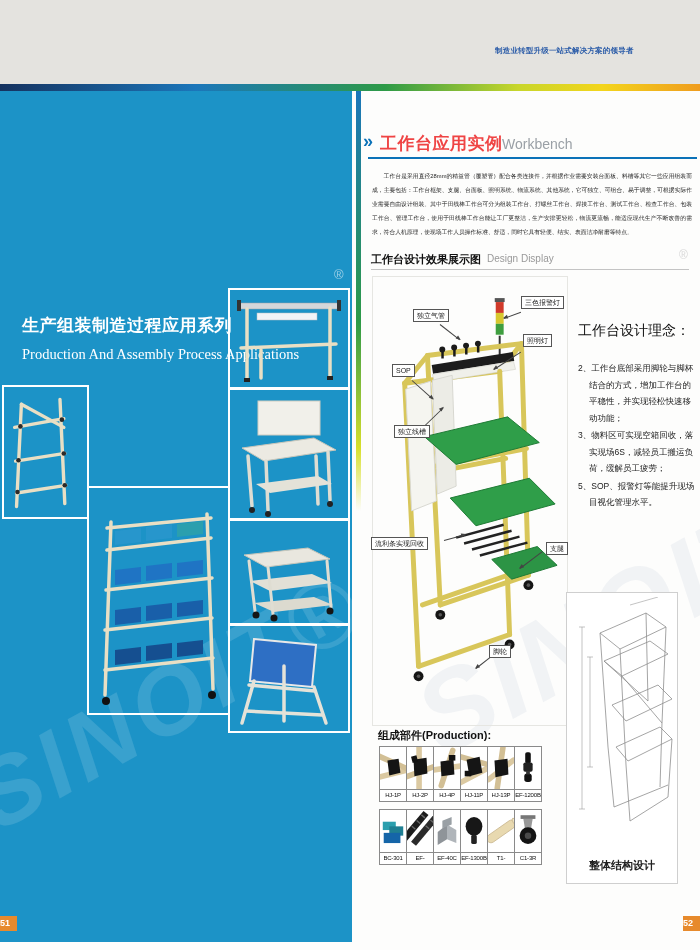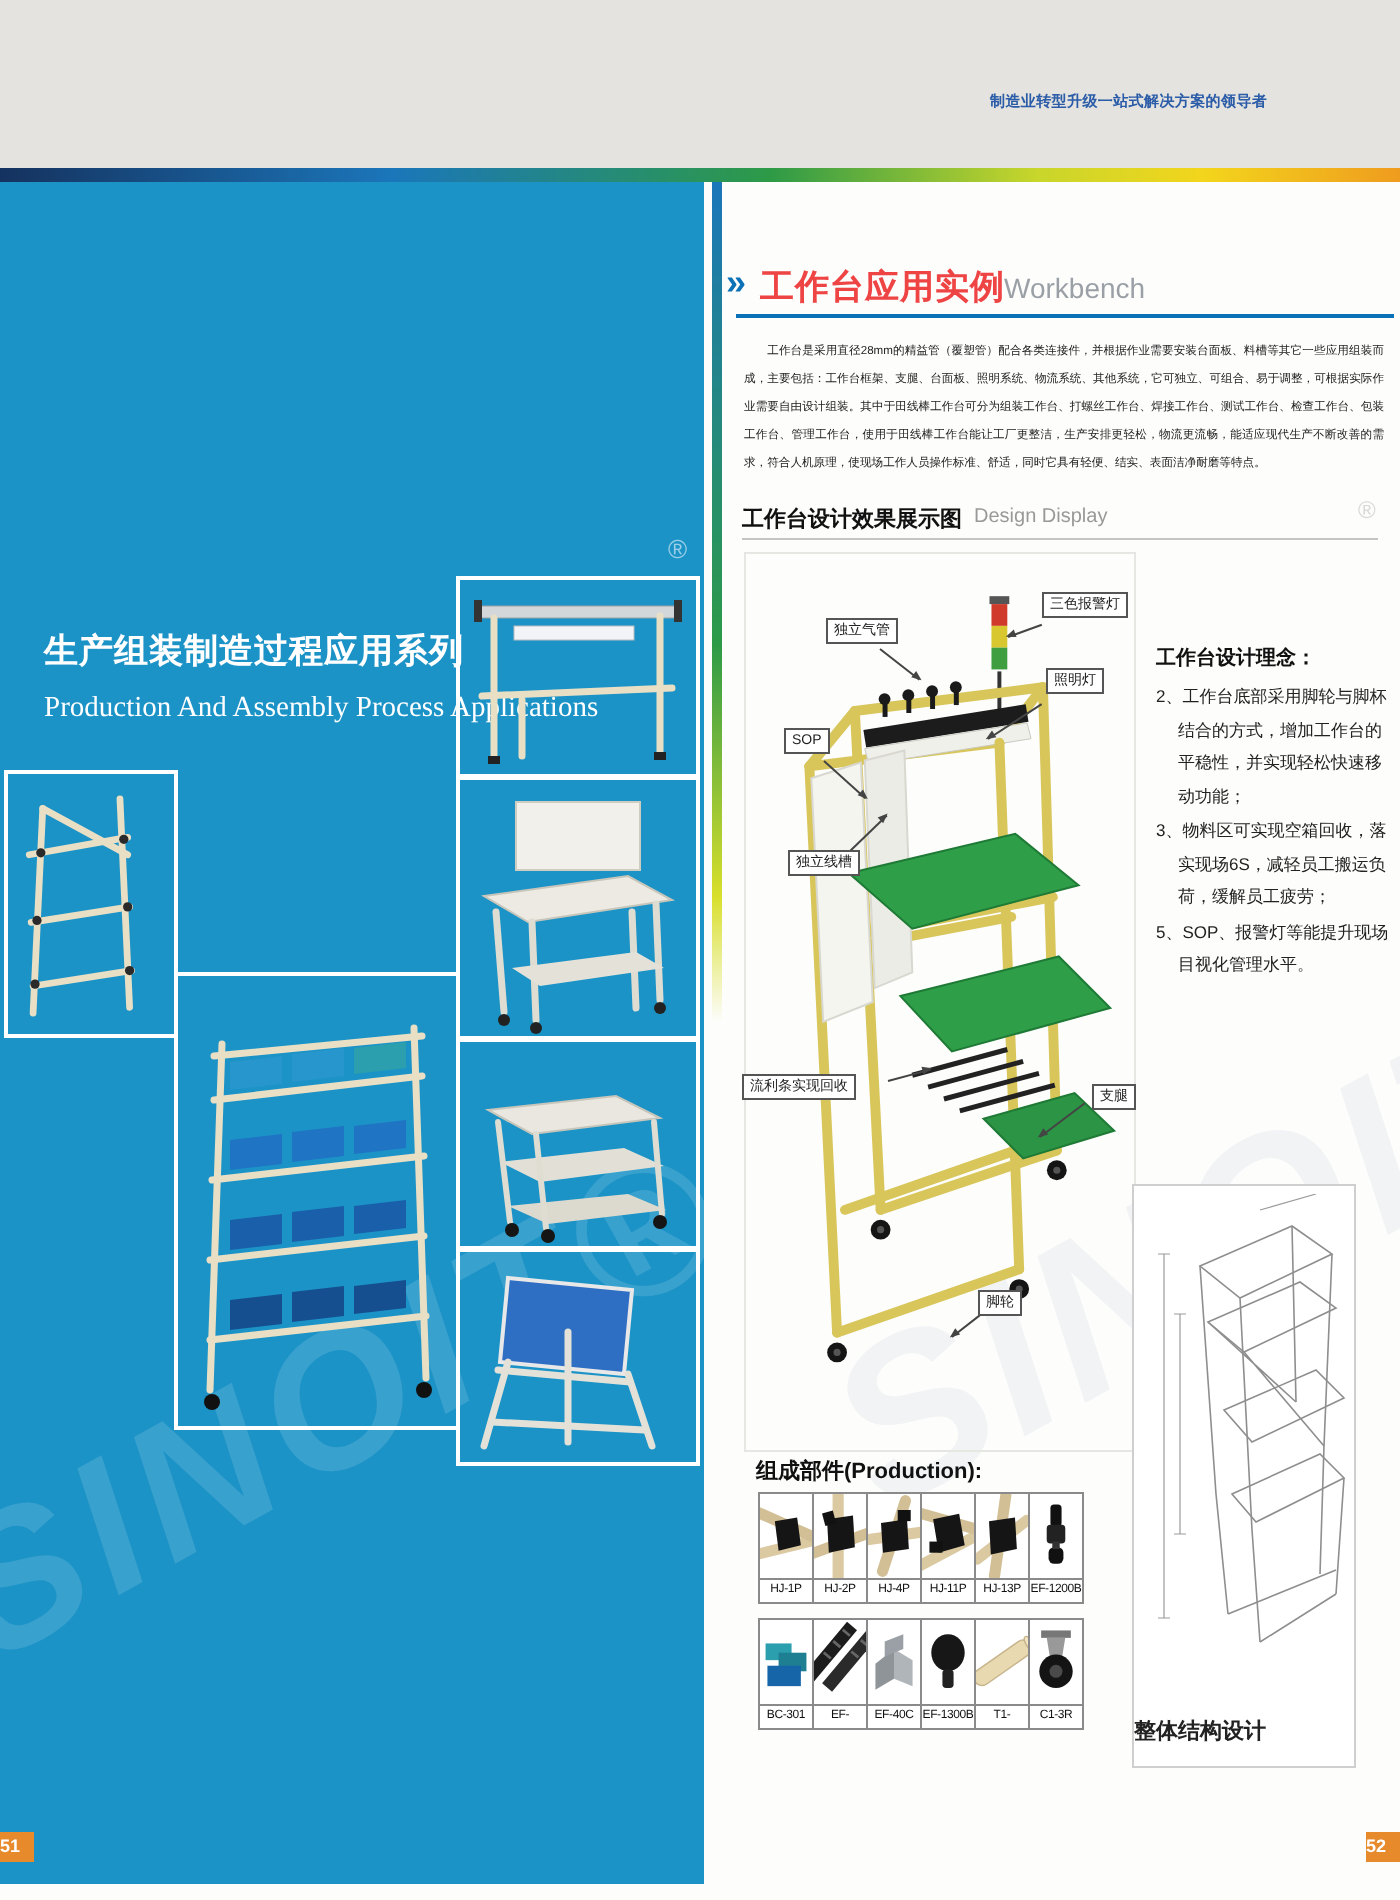--- a/index.html
+++ b/index.html
@@ -50,27 +50,27 @@
   .callout { position:absolute; border:1px solid #555; background:#fff; font-size:7px; color:#222;
     padding:1.5px 3px; white-space:nowrap; line-height:1.2; z-index:3; }
   .arrow { position:absolute; height:0; border-top:1px solid #444; transform-origin:left center; z-index:2; }
   .arrow-l::before { content:''; position:absolute; left:-1px; top:-3px; border-right:5px solid #444;
     border-top:2.5px solid transparent; border-bottom:2.5px solid transparent; }
   .arrow-r::after { content:''; position:absolute; right:-1px; top:-3px; border-left:5px solid #444;
     border-top:2.5px solid transparent; border-bottom:2.5px solid transparent; }
 
   
   .notes { position:absolute; left:578px; top:322px; width:118px; }
-  .notes-title { font-size:10px; font-weight:bold; color:#111; margin-bottom:4px; }
+  .notes-title { font-size:14px; font-weight:normal; color:#111; margin-bottom:20px; }
   .notes-item { font-size:8.5px; color:#222; line-height:16.5px; padding-left:11px; text-indent:-11px; margin-bottom:1px; }
 
   
   .structure-box { position:absolute; left:566px; top:592px; width:112px; height:292px; border:1px solid #cfcfcf; background:#fff; }
   .structure-box svg { position:absolute; left:3px; top:4px; width:106px; height:248px; }
-  .structure-caption { position:absolute; left:0; bottom:10px; width:100%; 
+  .structure-caption { position:absolute; left:0; bottom:10px; width:100%; text-align:center;
     font-size:11px; font-weight:bold; color:#222; }
 
   
   .comp-heading { position:absolute; left:378px; top:728px; font-size:11px; font-weight:bold; color:#111; }
   .comp-grid { position:absolute; left:379px; top:746px; display:flex; flex-wrap:wrap; width:170px; }
   .comp-row { display:flex; }
   .comp-row.second { margin-top:7px; }
   .comp-cell { width:28px; margin-right:-1px; border:1px solid #8a8a8a; background:#fff; }
   .comp-img { height:42px; overflow:hidden; }
   .comp-img svg { display:block; width:26px; height:42px; }

